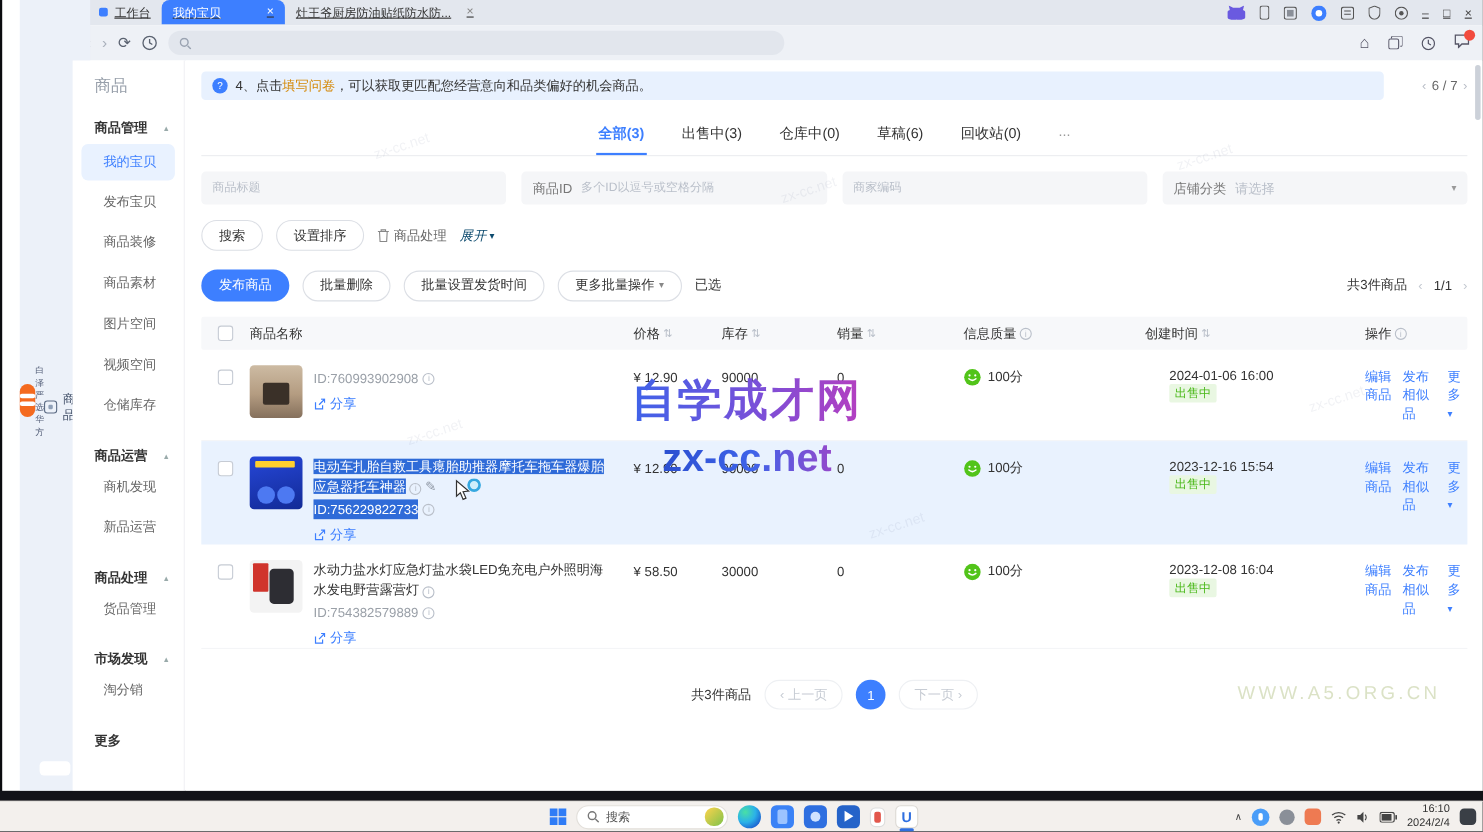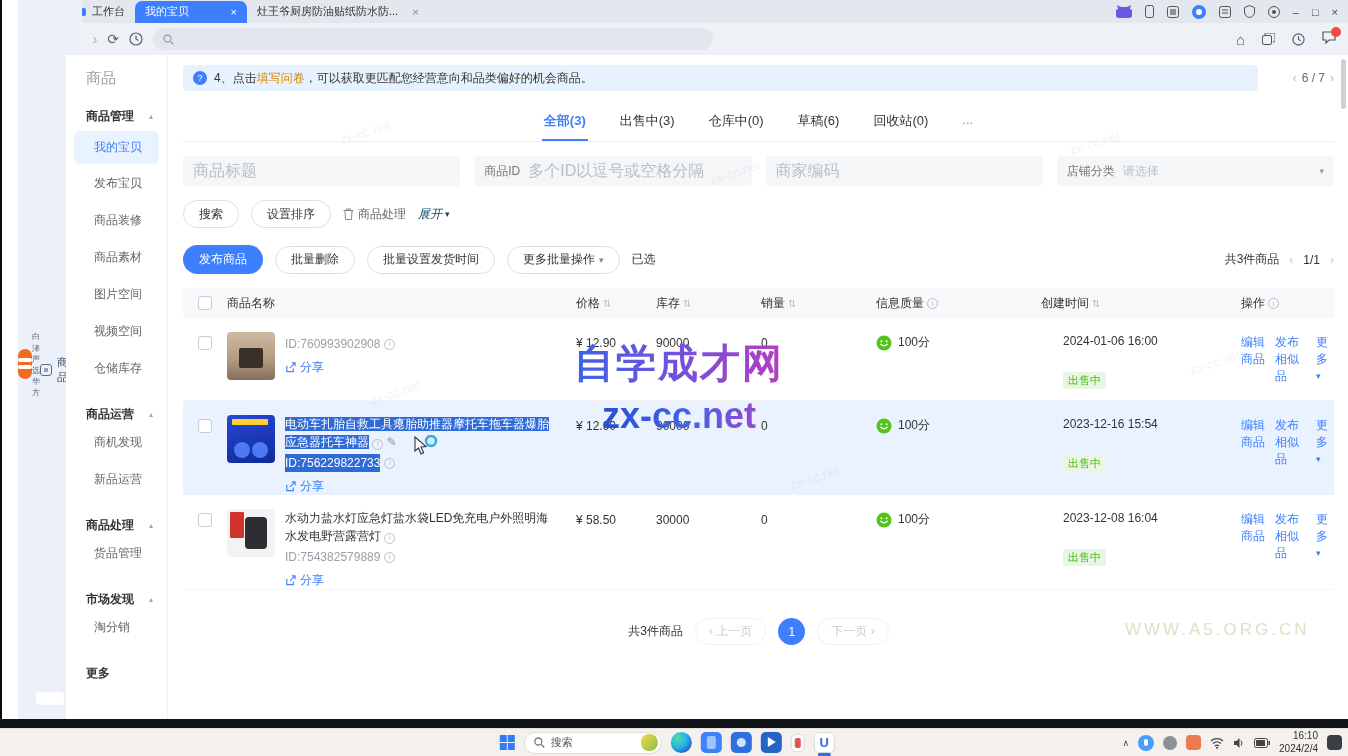--- a/index.html
+++ b/index.html
@@ -4,21 +4,21 @@
 <style>
   * { margin:0; padding:0; box-sizing:border-box; }
   html,body { width:1348px; height:756px; overflow:hidden; background:#0b0c0f;
     font-family:"Liberation Sans","DejaVu Sans",sans-serif; font-size:12px; color:#333; }
   .screen { position:relative; width:1348px; height:756px; }
 
   
   .window { position:absolute; left:2px; top:0; right:0; height:719px; background:#fff; overflow:hidden; }
 
   
-  .tabbar { position:absolute; left:56px; right:0; top:0; height:23px; background:#e3e7ee; display:flex; align-items:center; padding-left:10px; }
+  .tabbar { position:absolute; left:68px; right:0; top:0; height:23px; background:#e3e7ee; display:flex; align-items:flex-start; padding-left:10px;text-decoration:underline; }
   .tab { height:22px; display:flex; align-items:center; gap:6px; padding:0 10px; font-size:11px; color:#333; }
   .tab .fav { width:8px; height:8px; background:#3d7fff; border-radius:2px; }
   .tab.active { background:#3d7fff; color:#fff; border-radius:7px 7px 0 0; min-width:112px; justify-content:space-between; }
   .tab .x { color:#888; font-size:11px; margin-left:8px; }
   .tab.active .x { color:#fff; }
   .tabbar-right { margin-left:auto; display:flex; align-items:center; gap:13px; padding-right:10px; height:100%; color:#555; }
   .tabbar-right svg { display:block; }
   .winbtn { font-size:11px; color:#444; }
 
   
@@ -60,21 +60,21 @@
   .mini-pager { width:66px; color:#666; display:flex; gap:5px; justify-content:flex-end; }
   .mini-pager .c { color:#b9bec7; }
 
   .ftabs { display:flex; gap:30px; border-bottom:1px solid #ebedf0; margin-top:12px; font-size:13px;justify-content:center; }
   .ftab { padding:9px 2px; color:#333; }
   .ftab.active { color:#3d7fff; border-bottom:2px solid #3d7fff; font-weight:bold; }
   .ftab.dots { color:#999; }
 
   .srow { display:flex; gap:14px; margin-top:14px; }
   .field { flex:1; height:30px; background:#f5f6f8; border-radius:4px; display:flex; align-items:center; padding:0 10px; gap:8px; }
-  .field input { border:none; outline:none; background:transparent; width:100%; font-size:16px; color:#4c1d95; }
+  .field input { border:none; outline:none; background:transparent; width:100%; font-size:11px; color:#4c1d95; }
   .field input::placeholder { color:#b9bfc9; }
   .field .flabel { color:#777; flex:none; }
   .field .fval { color:#b9bfc9; }
   .field .chev { margin-left:auto; color:#999; font-size:9px; }
 
   .brow { display:flex; align-items:center; gap:12px; margin-top:14px; }
   .pill { height:28px; display:inline-flex; align-items:center; padding:0 15px; border:1px solid #dcdfe5; border-radius:15px; background:#fff; color:#333; }
   .ghost { color:#666; display:flex; align-items:center; gap:4px; }
   .blue-lnk { color:#0c4a6e; display:flex; align-items:center; gap:3px;font-style:italic; }
 
@@ -104,21 +104,21 @@
   .img3 b { position:absolute; left:3px; top:3px; width:14px; height:26px; background:#d0342c; border-radius:1px; }
   .img3 i { position:absolute; right:8px; top:8px; width:22px; height:32px; background:#2d2d33; border-radius:4px; }
   .ptext { width:268px; line-height:1.5; }
   .ptitle { color:#333; }
   .hl { background:#2f6bd8; color:#fff; }
   .pid { color:#9aa0a8; margin-top:3px; display:flex; align-items:center; gap:4px; }
   .share { color:#3d7fff; margin-top:5px; display:flex; align-items:center; gap:4px; }
   .pricecell,.stockcell,.salescell { padding-top:4px; color:#333; }
   .qcell { display:flex; align-items:center; gap:6px; padding-top:2px; }
   .ccell { padding-top:2px; padding-left:22px; }
-  .badge { display:inline-block; margin-top:24px; font-size:11px; color:#49b818; background:#e9f7e2; padding:1px 5px; border-radius:2px; }
+  .badge { display:inline-block; margin-top:1px; font-size:11px; color:#49b818; background:#e9f7e2; padding:1px 5px; border-radius:2px; }
   .opcell { display:flex; gap:7px; color:#3d7fff; padding-top:2px; }
   .cursor-ov { position:absolute; left:230px; top:34px; }
 
   .pagrow { display:flex; align-items:center; justify-content:center; gap:12px; margin-top:28px; }
   .pgpill { height:27px; display:inline-flex; align-items:center; padding:0 13px; border:1px solid #eef0f3; border-radius:14px; color:#c7ccd4; }
   .pgnum { width:27px; height:27px; border-radius:50%; background:#3d7fff; color:#fff; display:flex; align-items:center; justify-content:center; }
 
   
   .wm-center { position:absolute; left:405px; top:281px; pointer-events:none; }
   .wm-title { font-size:40px; font-weight:bold; letter-spacing:2px;

